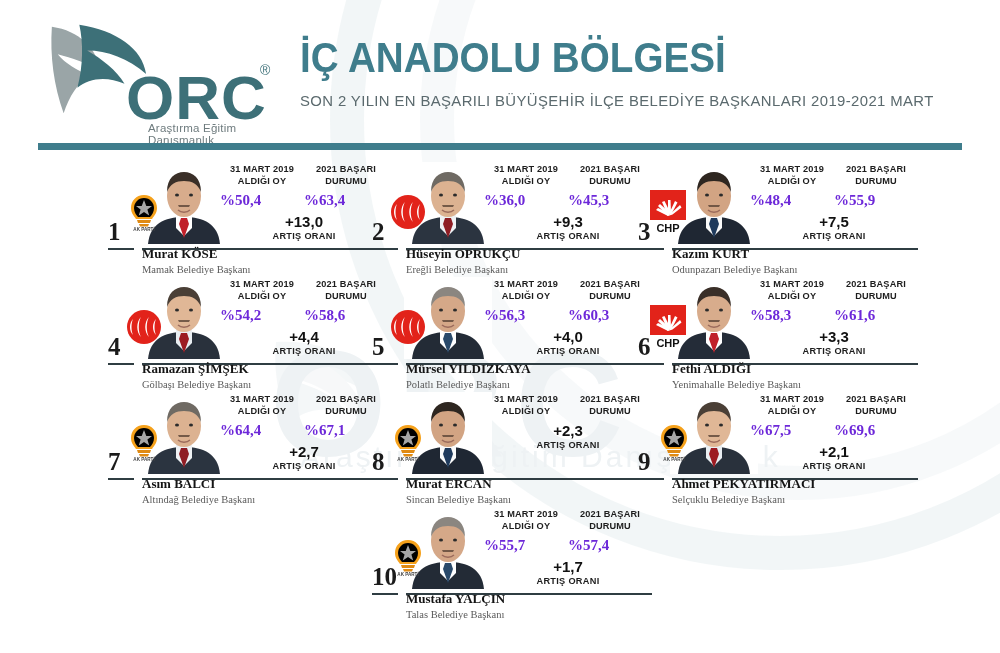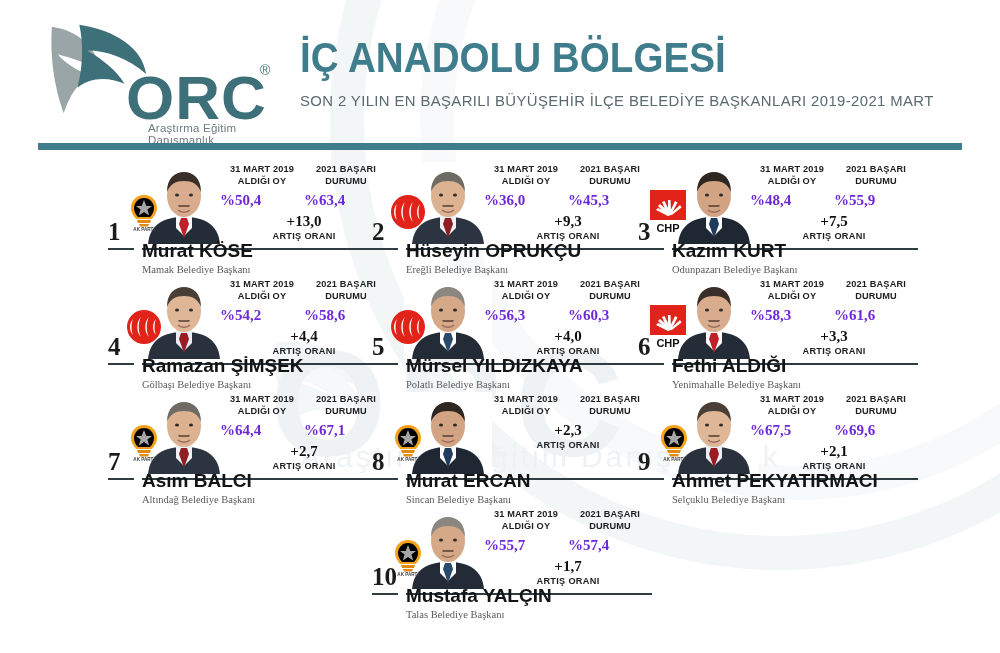--- a/index.html
+++ b/index.html
@@ -148,39 +148,39 @@
   .stat-vals { display: flex; margin-top: 4px; }
   .stat-vals > div {
     flex: 1; text-align: left;
     font-size: 15px; font-weight: bold;
     color: #6d28d9;
     font-family: "Liberation Serif", serif;
   }
   .delta {
     margin-top: 4px; text-align: center;
     font-size: 15px; font-weight: bold; color: #111;
-    font-family: Liberation Serif, serif;
+    font-family: Liberation Sans, sans-serif;
   }
   .delta-label {
     margin-top: 1px; text-align: center;
     font-size: 9.2px; font-weight: bold;
     color: #1d1d1d; letter-spacing: .3px;
   }
 
   .card-rule {
     position: absolute; left: 34px; bottom: 24px;
     width: 246px; height: 2px; background: #2f3d42;
   }
   .namewrap {
     position: absolute; left: 34px; bottom: -2px; width: 250px;
   }
   .p-name {
-    font-size: 19px; font-weight: bold;
+    font-size: 13px; font-weight: bold;
     color: #141414; line-height: 1.15;
-    font-family: Liberation Sans, sans-serif;
+    font-family: Liberation Serif, serif;
     margin-top: 32px;
   }
   .p-role {
     font-size: 10.5px; color: #5a5a5a;
     line-height: 1.25; margin-top: 1px;
     font-family: "Liberation Serif", serif;
   }
 </style>
 </head>
 <body>

